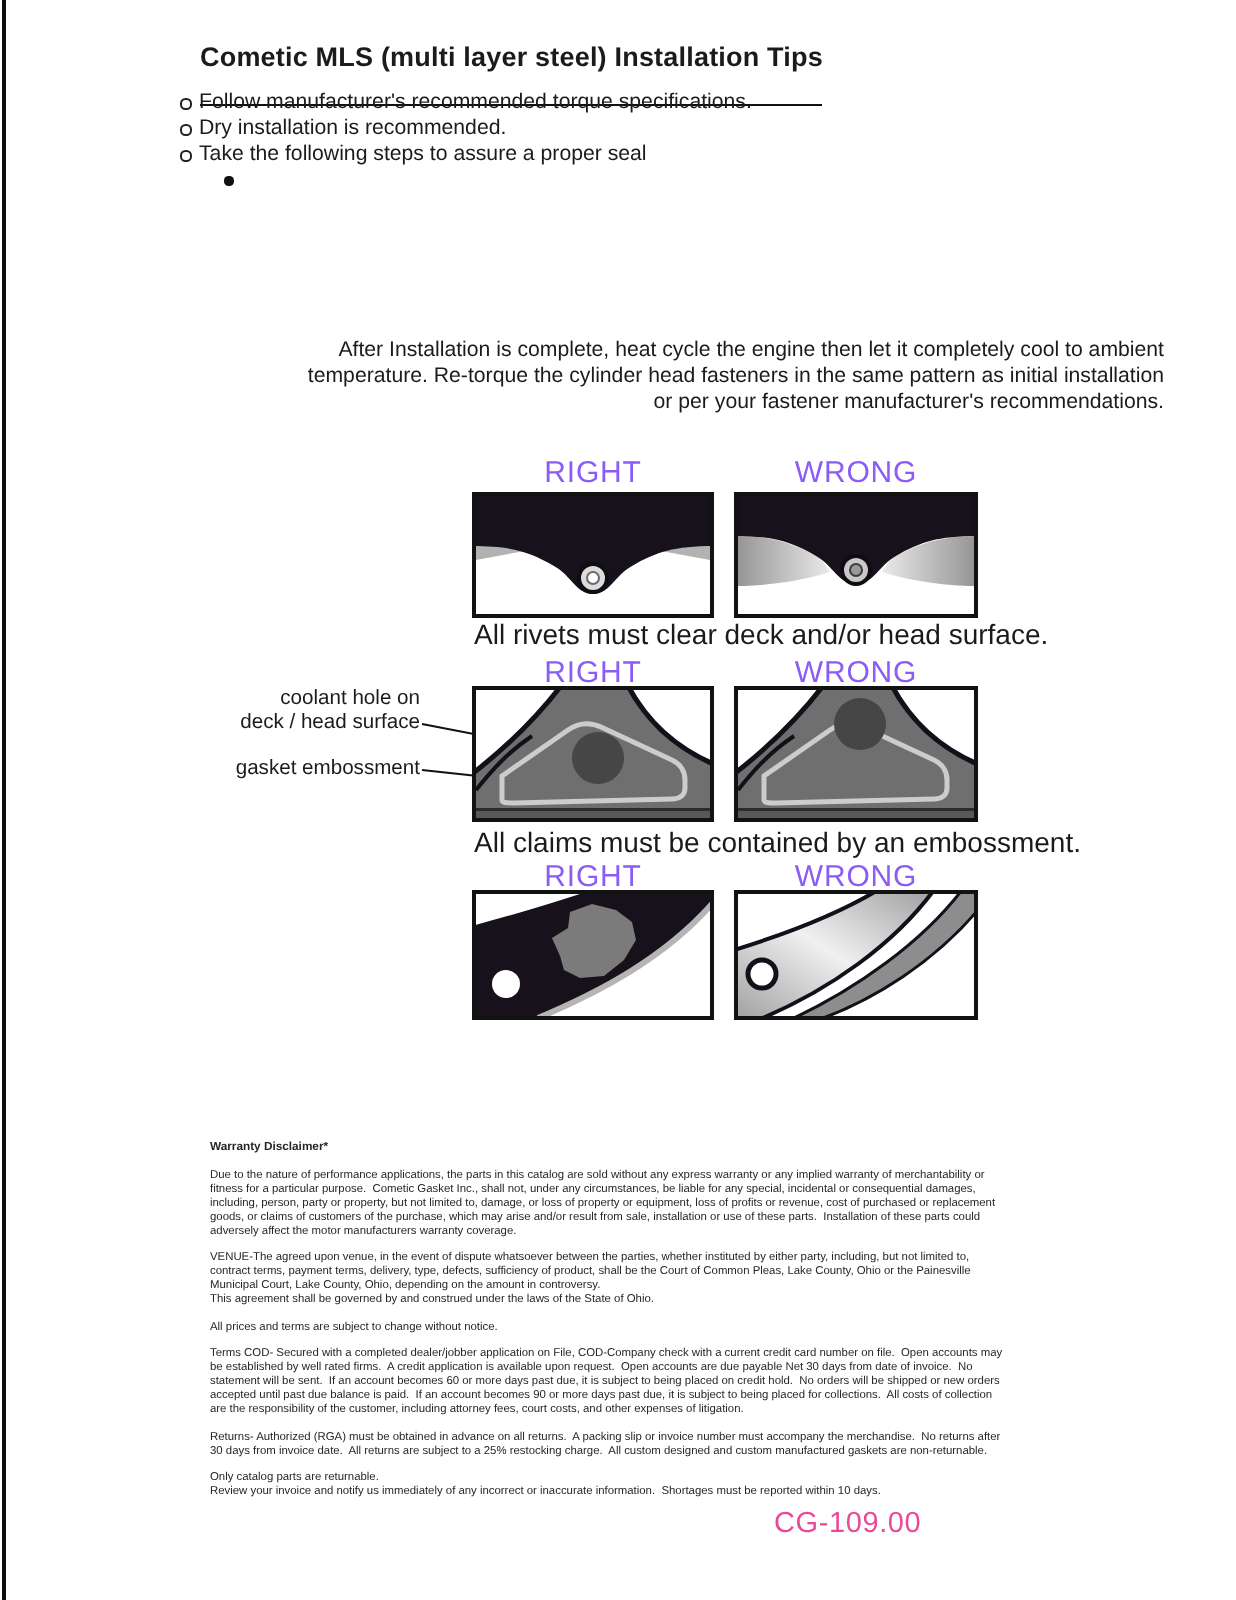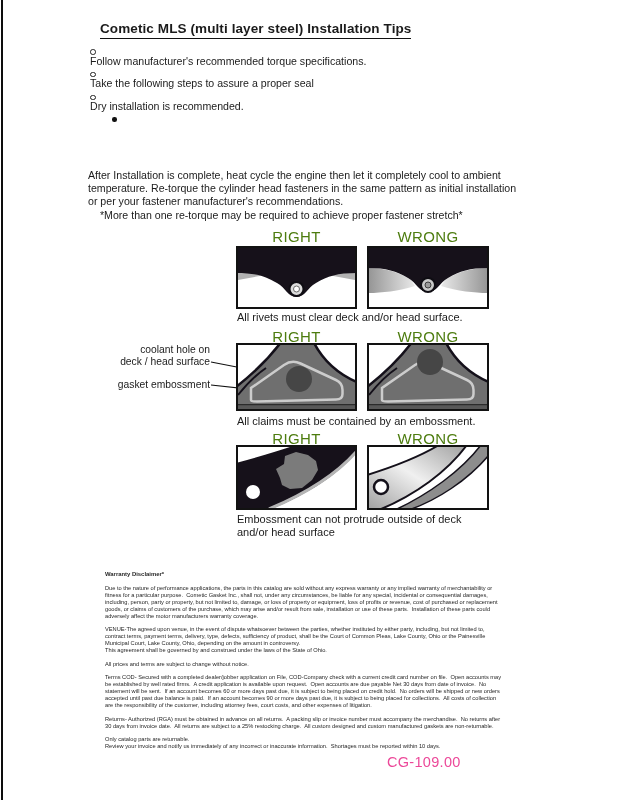--- a/index.html
+++ b/index.html
@@ -1,30 +1,30 @@
 <!DOCTYPE html>
 <html style="--ink: #1b1b1b; --diagram-black: #16111a; --panel-gray: #6f6f6f; --coolant-hole: #464646; --embossment-line: #cccccc;"><head>
 <meta charset="utf-8">
 <style>
   html,body{margin:0;padding:0;}
   body{background:#ffffff;font-family:"Liberation Sans","DejaVu Sans",sans-serif;color:var(--ink,#1b1b1b);}
   .page{position:relative;width:618px;height:800px;background:#fff;overflow:hidden;}
   .abs{position:absolute;}
   .edge-line{left:1px;top:0;width:2px;height:800px;background:#0d0d0d;}
   .doc-title{left:100px;top:21px;font-size:13.5px;font-weight:bold;letter-spacing:.1px;
-             border-bottom:1.6px solid #111;padding-bottom:2px;white-space:nowrap;}
+             border-bottom:1.6px solid #111;padding-bottom:16px;white-space:nowrap;}
   .bullets{left:90px;top:45px;width:470px;font-size:10.6px;line-height:13px;}
-  .b-row{display:flex;align-items:flex-start;flex-direction:column;}
+  .b-row{display:flex;align-items:flex-start;}
   .b-dot{width:3.5px;height:3.5px;border:1.1px solid #222;border-radius:50%;margin:4.2px 4px 0 0;flex:0 0 auto;}
   .b-sub{margin-left:22px;}
   .b-fill{width:4.5px;height:4.5px;background:#111;border-radius:50%;margin:4px 3.5px 0 0;flex:0 0 auto;border:none;}
   .h2{left:100px;top:117px;font-size:12.5px;font-weight:bold;}
   .para{font-size:10.6px;line-height:13px;white-space:pre-line;}
-  .dlabel{font-size:15px;letter-spacing:.4px;text-align:center;color:#4d7c0f;white-space:nowrap;}
-  .cap{font-size:11px;line-height:12.5px;white-space:pre-line;}
+  .dlabel{font-size:15px;letter-spacing:.4px;text-align:center;color:#8b5cf6;white-space:nowrap;}
+  .cap{font-size:14px;line-height:12.5px;white-space:pre-line;}
   .ann{font-size:10.3px;line-height:12px;text-align:right;white-space:pre-line;width:105px;}
   .panel{display:block;}
   .fineprint{left:105px;top:571px;width:460px;font-size:5.7px;line-height:7px;color:#262626;}
   .fineprint h3{margin:0;font-size:5.9px;font-weight:bold;}
   .fineprint p{margin:6.5px 0 0 0;white-space:pre;}
   .footer-code{left:387px;top:754px;font-size:14.5px;color:#ec4899;letter-spacing:.3px;}
 </style>
 </head>
 <body>
 
@@ -34,35 +34,34 @@
 
   <div class="abs doc-title">Cometic MLS (multi layer steel) Installation Tips</div>
 
   <div class="abs bullets">
     <div class="b-row">
       <span class="b-dot"></span>
       <span>Follow manufacturer's recommended torque specifications.</span>
     </div>
     <div class="b-row">
       <span class="b-dot"></span>
-      <span>Take the following steps to assure a proper seal</span>
+      <span>Dry installation is recommended.</span>
     </div>
     <div class="b-row">
       <span class="b-dot"></span>
-      <span>Dry installation is recommended.</span>
+      <span>Take the following steps to assure a proper seal</span>
     </div>
     <div class="b-row b-sub">
       <span class="b-dot b-fill"></span>
     </div>
   </div>
 
-  <div class="abs para" style="left:88px;top:169px;width:470px;">After Installation is complete, heat cycle the engine then let it completely cool to ambient
+  <div class="abs para" style="left:112px;top:169px;width:470px;text-align:right;">After Installation is complete, heat cycle the engine then let it completely cool to ambient
 temperature. Re-torque the cylinder head fasteners in the same pattern as initial installation
 or per your fastener manufacturer's recommendations.</div>
-  <div class="abs para" style="left:100px;top:209px;width:470px;">*More than one re-torque may be required to achieve proper fastener stretch*</div>
 
   <div class="abs dlabel" style="left:236px;top:228px;width:121px;">RIGHT</div>
   <div class="abs dlabel" style="left:367px;top:228px;width:122px;">WRONG</div>
 
   <svg class="abs panel" style="left:236px;top:246px;" width="121" height="63" viewBox="0 0 121 63">
     <rect width="121" height="63" fill="#ffffff"></rect>
     <path d="M2,27 L40,27 L2,34 Z" fill="#b2b2b2"></path>
     <path d="M119,27 L81,27 L119,34 Z" fill="#b2b2b2"></path>
     <path d="M0,0 H121 V27 C101,27 92,30 80,37 C71,42 69,51 60.5,51 C52,51 50,42 41,37 C29,30 20,27 0,27 Z" fill="var(--diagram-black,#16111a)"></path>
     <circle cx="60.5" cy="43" r="7" fill="#dcdcdc" stroke="#0f0d13" stroke-width="2"></circle>
@@ -150,22 +149,20 @@
           <stop offset="1" stop-color="#9f9f9f"></stop>
       </linearGradient>
     </defs>
     <rect width="122" height="65" fill="#ffffff"></rect>
     <path d="M0,30 C26,22 52,12 72,0 L100,0 C80,27 48,50 12,65 L0,65 Z" fill="url(#g3)" stroke="#14101a" stroke-width="2"></path>
     <path d="M28,65 C62,49 94,26 114,0 L122,0 L122,10 C100,36 70,55 42,65 Z" fill="#8d8d8d" stroke="#14101a" stroke-width="1.5"></path>
     <circle cx="14" cy="42" r="7" fill="#ffffff" stroke="#14101a" stroke-width="2.5"></circle>
     <rect x="1" y="1" width="120" height="63" fill="none" stroke="#121212" stroke-width="2"></rect>
   </svg>
 
-  <div class="abs cap" style="left:237px;top:513px;">Embossment can not protrude outside of deck
-and/or head surface</div>
 
   <div class="abs fineprint">
     <h3>Warranty Disclaimer*</h3>
     <p>Due to the nature of performance applications, the parts in this catalog are sold without any express warranty or any implied warranty of merchantability or
 fitness for a particular purpose.  Cometic Gasket Inc., shall not, under any circumstances, be liable for any special, incidental or consequential damages,
 including, person, party or property, but not limited to, damage, or loss of property or equipment, loss of profits or revenue, cost of purchased or replacement
 goods, or claims of customers of the purchase, which may arise and/or result from sale, installation or use of these parts.  Installation of these parts could
 adversely affect the motor manufacturers warranty coverage.</p>
     <p>VENUE-The agreed upon venue, in the event of dispute whatsoever between the parties, whether instituted by either party, including, but not limited to,
 contract terms, payment terms, delivery, type, defects, sufficiency of product, shall be the Court of Common Pleas, Lake County, Ohio or the Painesville

